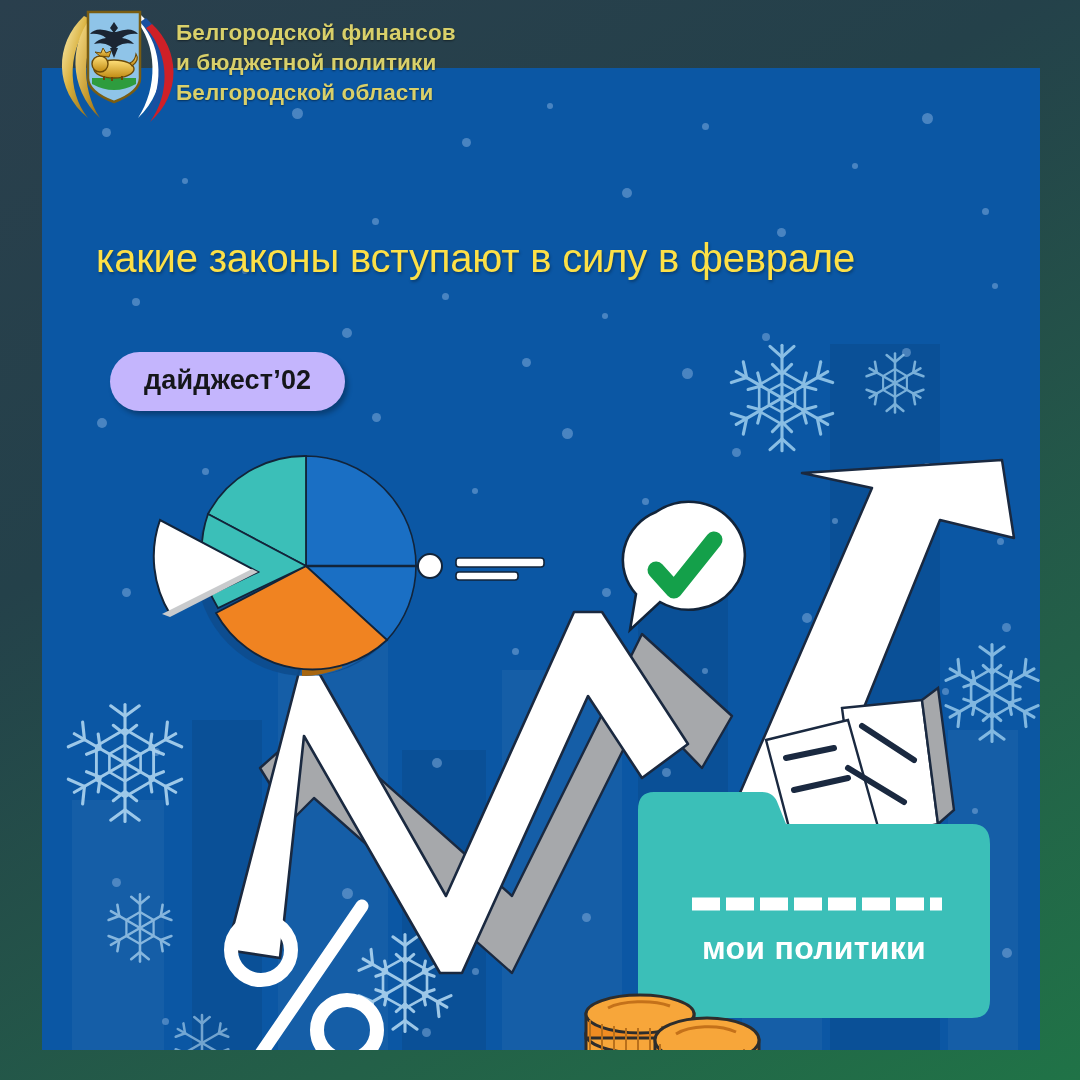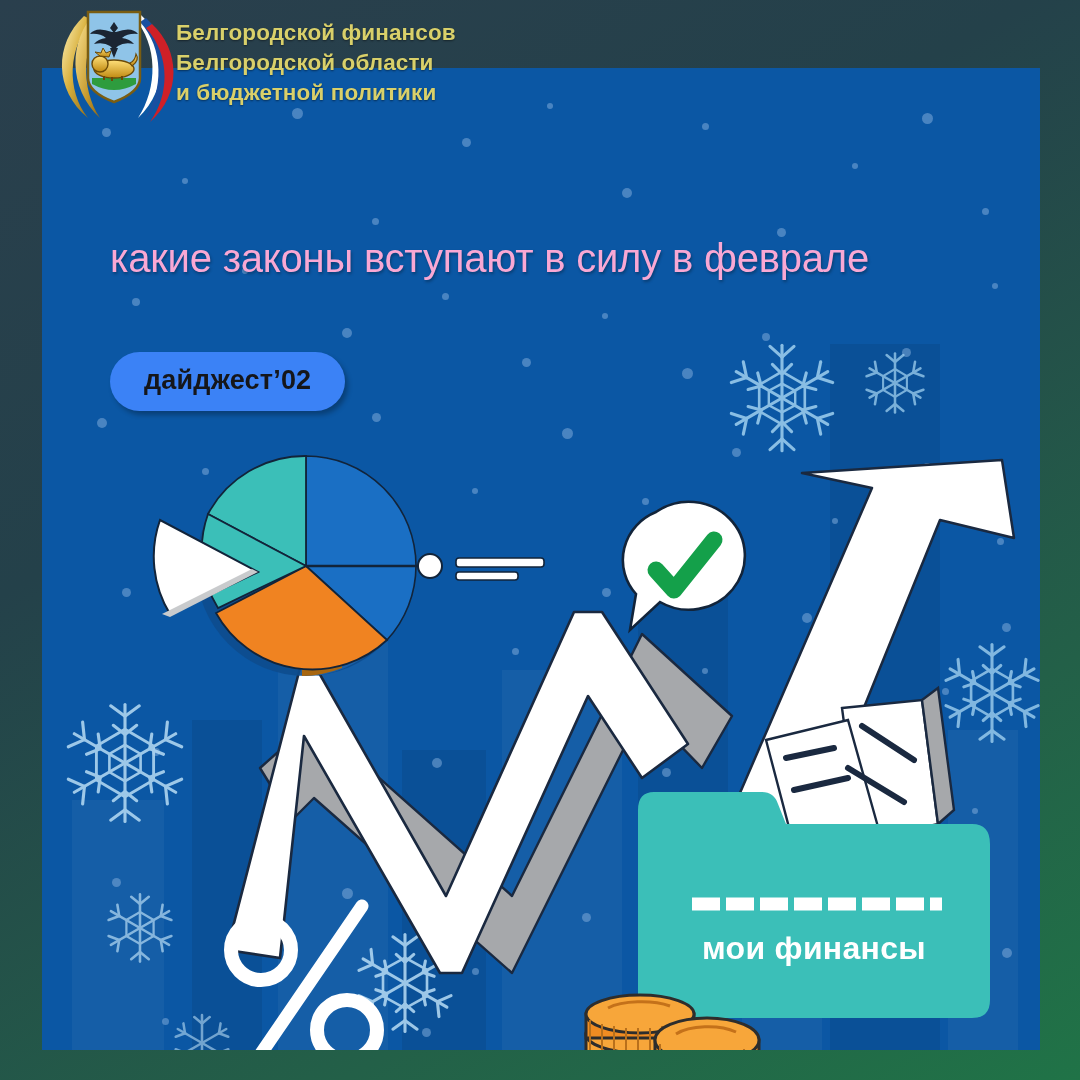--- a/index.html
+++ b/index.html
@@ -38,29 +38,29 @@
   }
   #org div{white-space:nowrap;}
 
   
   #title{
     position:absolute;left:54px;top:84px;
     color:#ffffff;font-weight:bold;font-size:58px;letter-spacing:-.5px;
     text-shadow:2px 3px 3px rgba(0,0,0,.33);
   }
   #subtitle{
-    position:absolute;left:68px;top:168px;
-    color:#f9a8d4;font-size:40px;letter-spacing:-.2px;
+    position:absolute;left:54px;top:168px;
+    color:#fde047;font-size:40px;letter-spacing:-.2px;
     text-shadow:1px 2px 3px rgba(0,0,0,.3);
   }
 
   
   #badge{
     position:absolute;left:68px;top:284px;
-    background:#3b82f6;border-radius:40px;
+    background:#c4b5fd;border-radius:40px;
     padding:13px 34px 15px 34px;
     box-shadow:3px 4px 5px rgba(0,0,0,.28);
   }
   #badge span{
     color:#15161a;font-weight:bold;font-size:27px;letter-spacing:.2px;
     white-space:nowrap;
   }
 
   
   #folderlabel{
@@ -384,21 +384,21 @@
           </g>
         </g>
 
         <g>
           <line x1="650" y1="836" x2="900" y2="836" stroke="#ffffff" stroke-width="13" stroke-dasharray="28 6" stroke-linecap="butt"></line>
         </g>
       </g>
     </svg>
 
     <div style="position:absolute;left:596px;top:862px;width:352px;height:46px;">
-      <div id="folderlabel" class="nosel">мои финансы</div>
+      <div id="folderlabel" class="nosel">мои политики</div>
     </div>
 
     <div id="subtitle" class="nosel">какие законы вступают в силу в феврале</div>
 
     <div id="badge">
       <span class="nosel">дайджест’02</span>
     </div>
 
   </div>
 
@@ -443,17 +443,17 @@
         <circle cx="52" cy="58" r="8" fill="url(#lionG)" stroke="#6b4a08" stroke-width="1.4"></circle>
         <path d="M52,50 l-5,-4 l6,1 l2,-5 l3,5 l5,-2 l-2,6 Z" fill="url(#lionG)" stroke="#6b4a08" stroke-width="1"></path>
         <path d="M84,60 q8,-6 4,-12 q-1,7 -6,9 Z" fill="url(#lionG)" stroke="#6b4a08" stroke-width="1.2"></path>
         <path d="M56,70 l0,4 M64,71 l0,4 M74,70 l0,4" stroke="#6b4a08" stroke-width="2"></path>
       </g>
     </svg>
   </div>
 
   <div id="org" class="nosel">
     <div>Белгородской финансов</div>
+    <div>и бюджетной политики</div>
     <div>Белгородской области</div>
-    <div>и бюджетной политики</div>
   </div>
 
 </div>
 
 </body></html>

